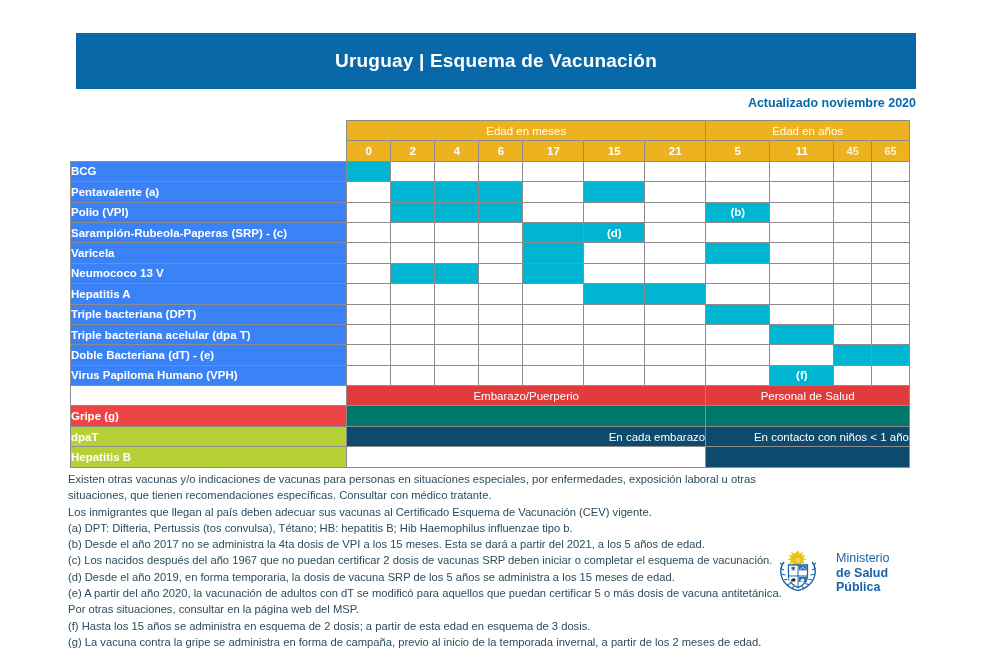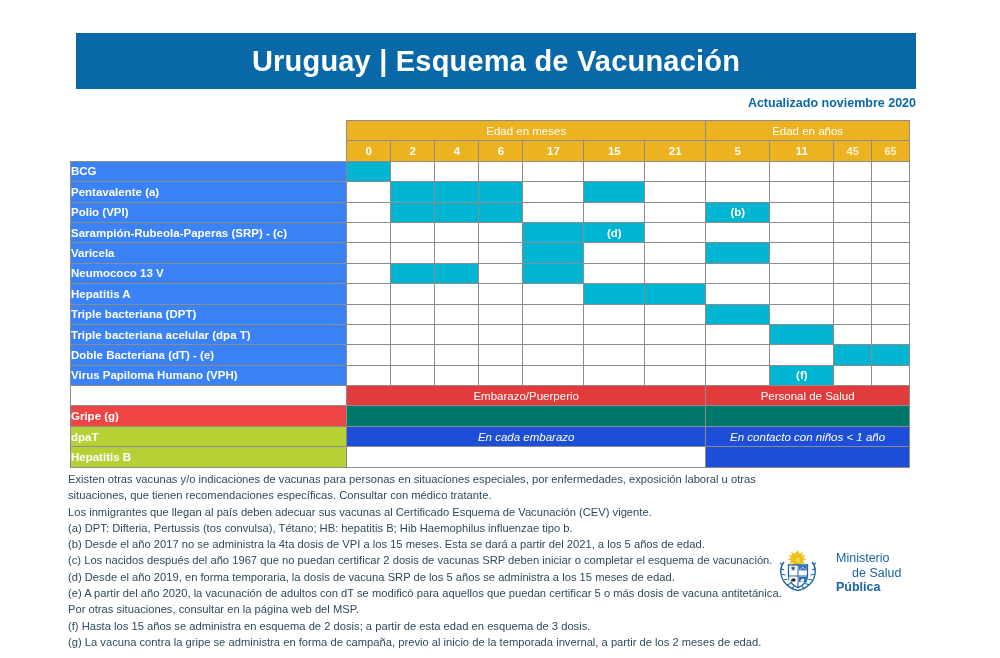--- a/index.html
+++ b/index.html
@@ -30,21 +30,21 @@
     top: 33px;
     width: 840px;
     height: 56px;
     background: #0868A8;
     display: flex;
     align-items: center;
     justify-content: center;
   }
   .title-banner .title-text {
     color: #ffffff;
-    font-size: 29px;
+    font-size: 19px;
     font-weight: bold;
     letter-spacing: 0.2px;
     white-space: nowrap;
   }
 
   .updated {
     position: absolute;
     right: 84px;
     top: 96px;
     color: #0868A8;
@@ -148,25 +148,24 @@
   .cell-teal { background: #00776B; }
   .row-olive-label {
     background: #B5D136;
     color: #ffffff;
     font-weight: bold;
     font-size: 11.6px;
     text-align: left;
     padding-left: 8px;
   }
   .cell-olive {
-    background: #1d4ed8;
-    color: #ffffff;
-    text-align: center;
+    background: #0c4a6e;
+    color: #ffffff;
+    text-align: right;
     font-size: 12px;
-    font-style: italic;
   }
   .cell-white-block { background: #ffffff; }
 
   
   .notes {
     position: absolute;
     left: 68px;
     top: 472px;
     width: 720px;
   }
@@ -186,21 +185,21 @@
     display: flex;
     align-items: center;
     gap: 15px;
   }
   .logo-text {
     line-height: 14.5px;
     color: #1b63a8;
     font-size: 12.5px;
   }
   .logo-text .l1 { font-weight: normal; display: block; }
-  .logo-text .l2 { font-weight: normal; display: block; margin-left: 16px; }
+  .logo-text .l2 { font-weight: bold; display: block; }
   .logo-text .l3 { font-weight: bold; display: block; }
 </style>
 </head>
 <body>
 
 <div class="page">
 
   <div class="title-banner">
     <span class="title-text">Uruguay | Esquema de Vacunación</span>
   </div>

